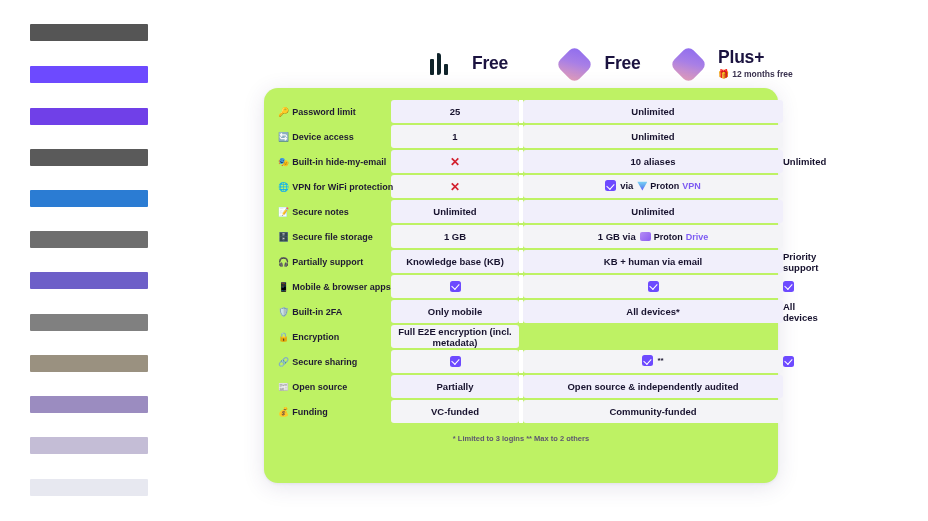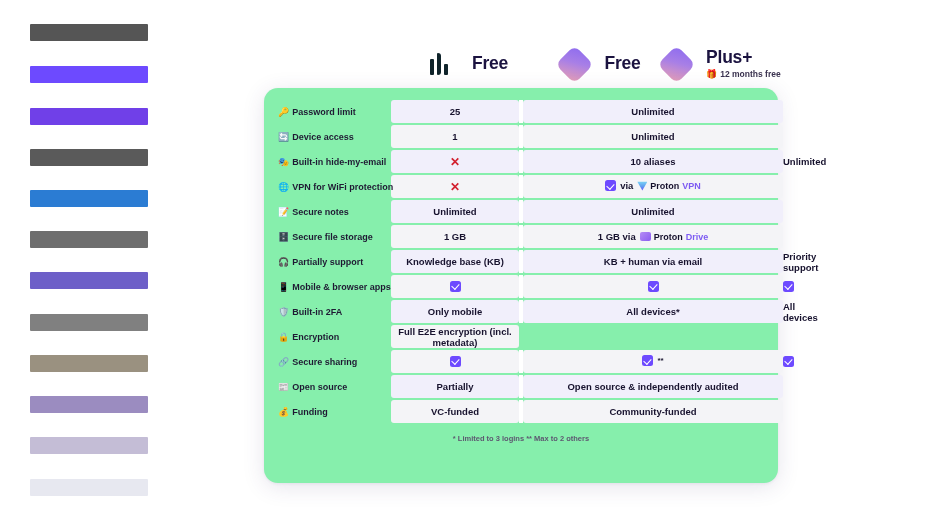--- a/index.html
+++ b/index.html
@@ -19,38 +19,38 @@
   .bar {
     position: absolute; left: 0; width: 118px; height: 17px;
     border-radius: 1px;
   }
 
   
   .card {
     position: absolute;
     left: 264px; top: 88px;
     width: 514px; height: 395px;
-    background: #86efac;
+    background: #bef264;
     border-radius: 14px;
     box-shadow: 0 4px 22px rgba(60,50,110,0.13), 0 1px 3px rgba(60,50,110,0.07);
     padding: 10px 11px 0 11px;
   }
 
   
   .headers {
     position: absolute; left: 264px; top: 40px;
     width: 514px; height: 48px;
   }
   .hcol {
     position: absolute; top: 0; height: 48px;
     display: flex; align-items: center; gap: 16px;
   }
   .hcol.c1 { left: 140px; width: 130px; justify-content: center; }
   .hcol.c2 { left: 272px; width: 130px; justify-content: center; }
-  .hcol.c3 { left: 391px; width: 130px; justify-content: flex-start; padding-left: 8px; }
+  .hcol.c3 { left: 403px; width: 130px; justify-content: flex-start; padding-left: 8px; }
 
   .logo-1p {
     width: 26px; height: 26px; flex: 0 0 auto;
     display: flex; align-items: flex-end; gap: 2.5px;
     padding-bottom: 2px;
   }
   .logo-1p i { display: block; width: 4.5px; background: #10242b; border-radius: 1px; }
   .logo-1p i:nth-child(1) { height: 16px; }
   .logo-1p i:nth-child(2) { height: 22px; border-radius: 1px 3px 3px 1px; }
   .logo-1p i:nth-child(3) { height: 11px; }

